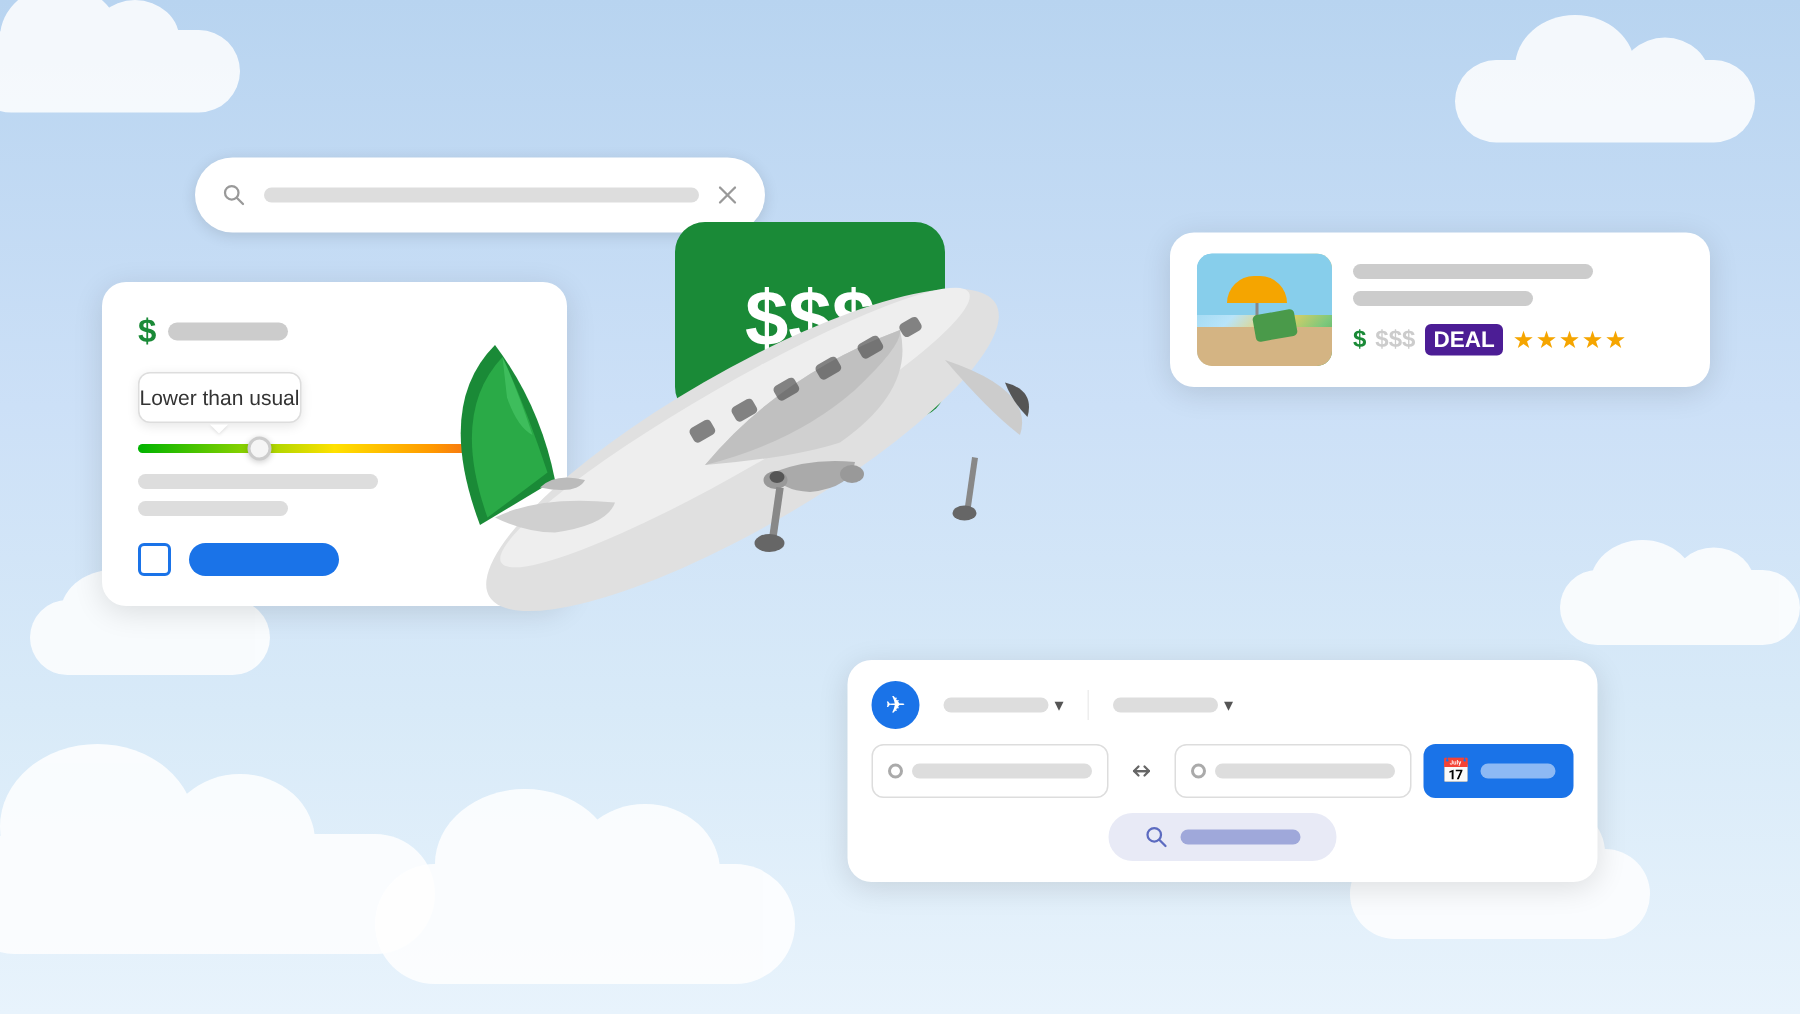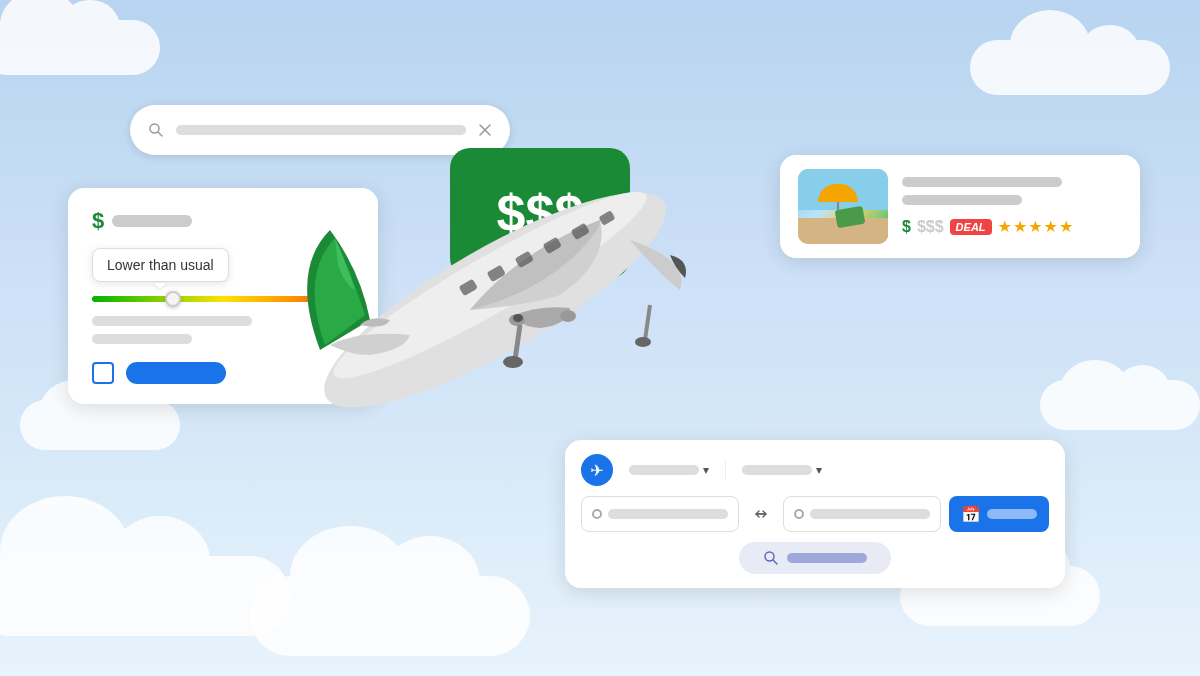--- a/index.html
+++ b/index.html
@@ -146,21 +146,21 @@
       width: 80px;
       background: #ccc;
       border-radius: 6px;
     }
 
     
     .tooltip-bubble {
       background: white;
       border: 1px solid #ddd;
       border-radius: 8px;
-      padding: 8px 14px;
+      padding: 8px 0;
       font-size: 14px;
       font-weight: 500;
       color: #333;
       display: inline-block;
       margin-bottom: 10px;
       box-shadow: 0 2px 8px rgba(0,0,0,0.1);
       position: relative;
     }
     .tooltip-bubble::after {
       content: '';
@@ -303,27 +303,26 @@
     .deal-title-bar2 { height: 10px; width: 120px; background: #ccc; border-radius: 5px; margin-bottom: 12px; }
 
     .deal-badges {
       display: flex;
       align-items: center;
       gap: 6px;
     }
     .deal-dollar { color: #1a8a37; font-size: 16px; font-weight: 700; }
     .deal-dollar-gray { color: #ccc; font-size: 16px; font-weight: 700; }
     .deal-badge {
-      background: #ef4444;
+      background: #4c1d95;
       color: white;
-      font-size: 11px;
+      font-size: 15px;
       font-weight: 700;
       padding: 2px 6px;
       border-radius: 4px;
-      font-style: italic;
     }
     .stars {
       color: #f5a500;
       font-size: 16px;
       letter-spacing: 1px;
     }
 
     
     .flights-widget {
       position: absolute;

